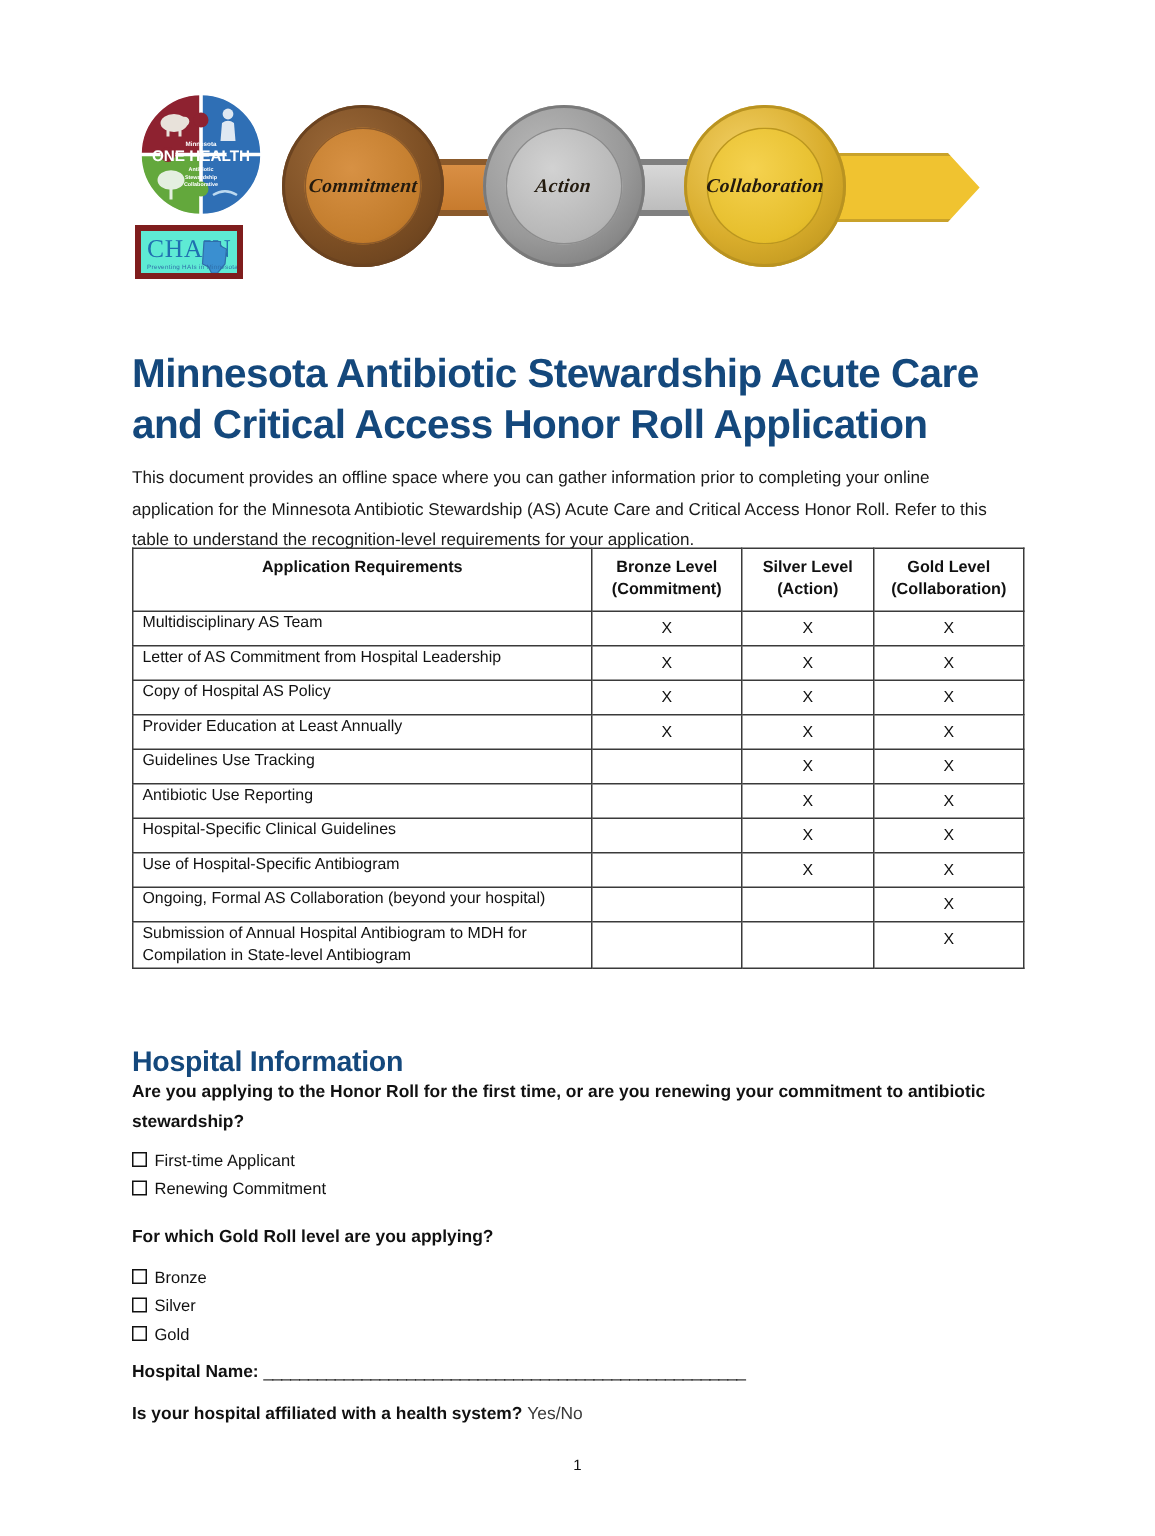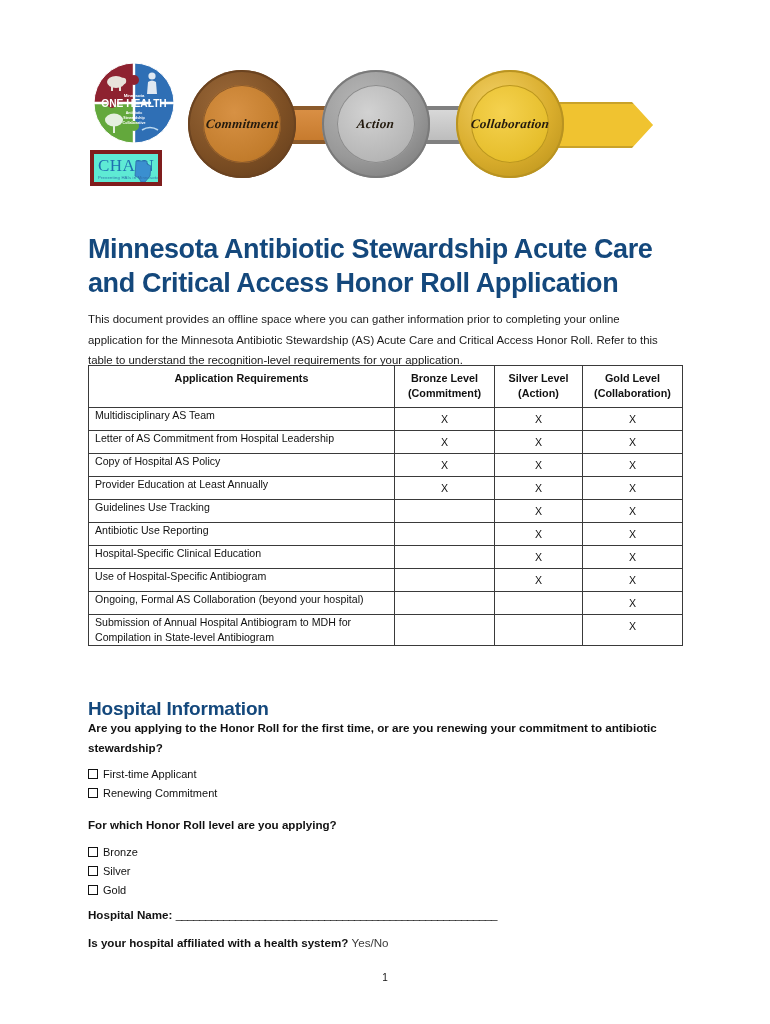--- a/index.html
+++ b/index.html
@@ -457,21 +457,21 @@
           <td class="mark">X</td>
           <td class="mark">X</td>
         </tr>
         <tr>
           <td class="req-name">Antibiotic Use Reporting</td>
           <td class="mark"></td>
           <td class="mark">X</td>
           <td class="mark">X</td>
         </tr>
         <tr>
-          <td class="req-name">Hospital-Specific Clinical Education</td>
+          <td class="req-name">Hospital-Specific Clinical Guidelines</td>
           <td class="mark"></td>
           <td class="mark">X</td>
           <td class="mark">X</td>
         </tr>
         <tr>
           <td class="req-name">Use of Hospital-Specific Antibiogram</td>
           <td class="mark"></td>
           <td class="mark">X</td>
           <td class="mark">X</td>
         </tr>
@@ -496,21 +496,21 @@
 
   <div class="opt-list" style="top:765px;">
     <div class="opt-row">
       <span class="cbox"></span><span>First-time Applicant</span>
     </div>
     <div class="opt-row">
       <span class="cbox"></span><span>Renewing Commitment</span>
     </div>
   </div>
 
-  <div class="q-text" style="top:815px;">For which Honor Roll level are you applying?</div>
+  <div class="q-text" style="top:815px;">For which Gold Roll level are you applying?</div>
 
   <div class="opt-list" style="top:843px;">
     <div class="opt-row">
       <span class="cbox"></span><span>Bronze</span>
     </div>
     <div class="opt-row">
       <span class="cbox"></span><span>Silver</span>
     </div>
     <div class="opt-row">
       <span class="cbox"></span><span>Gold</span>

